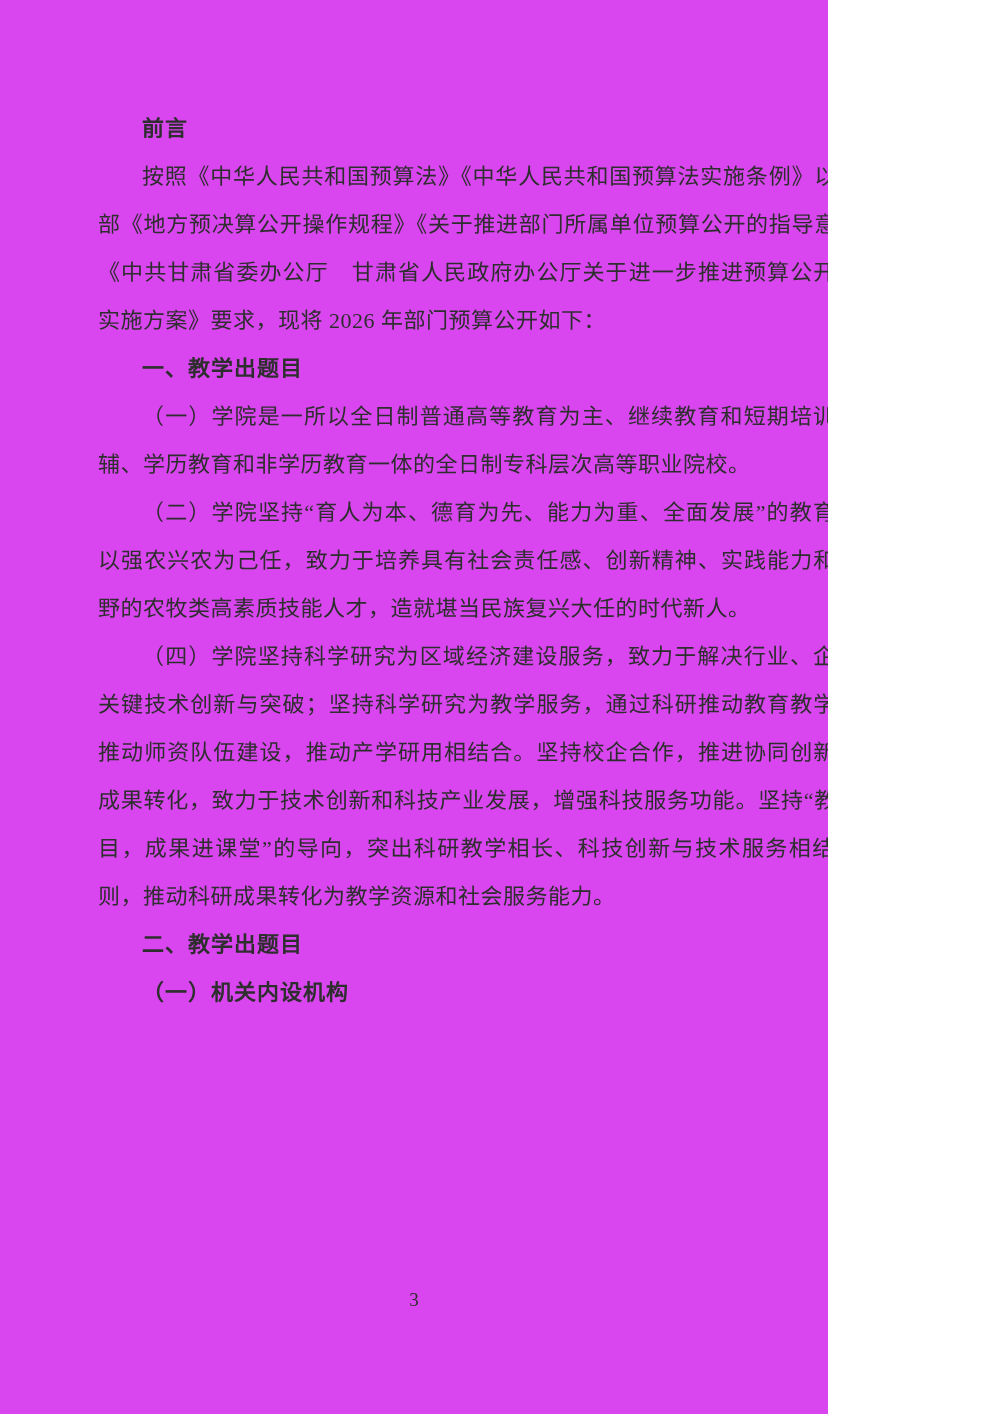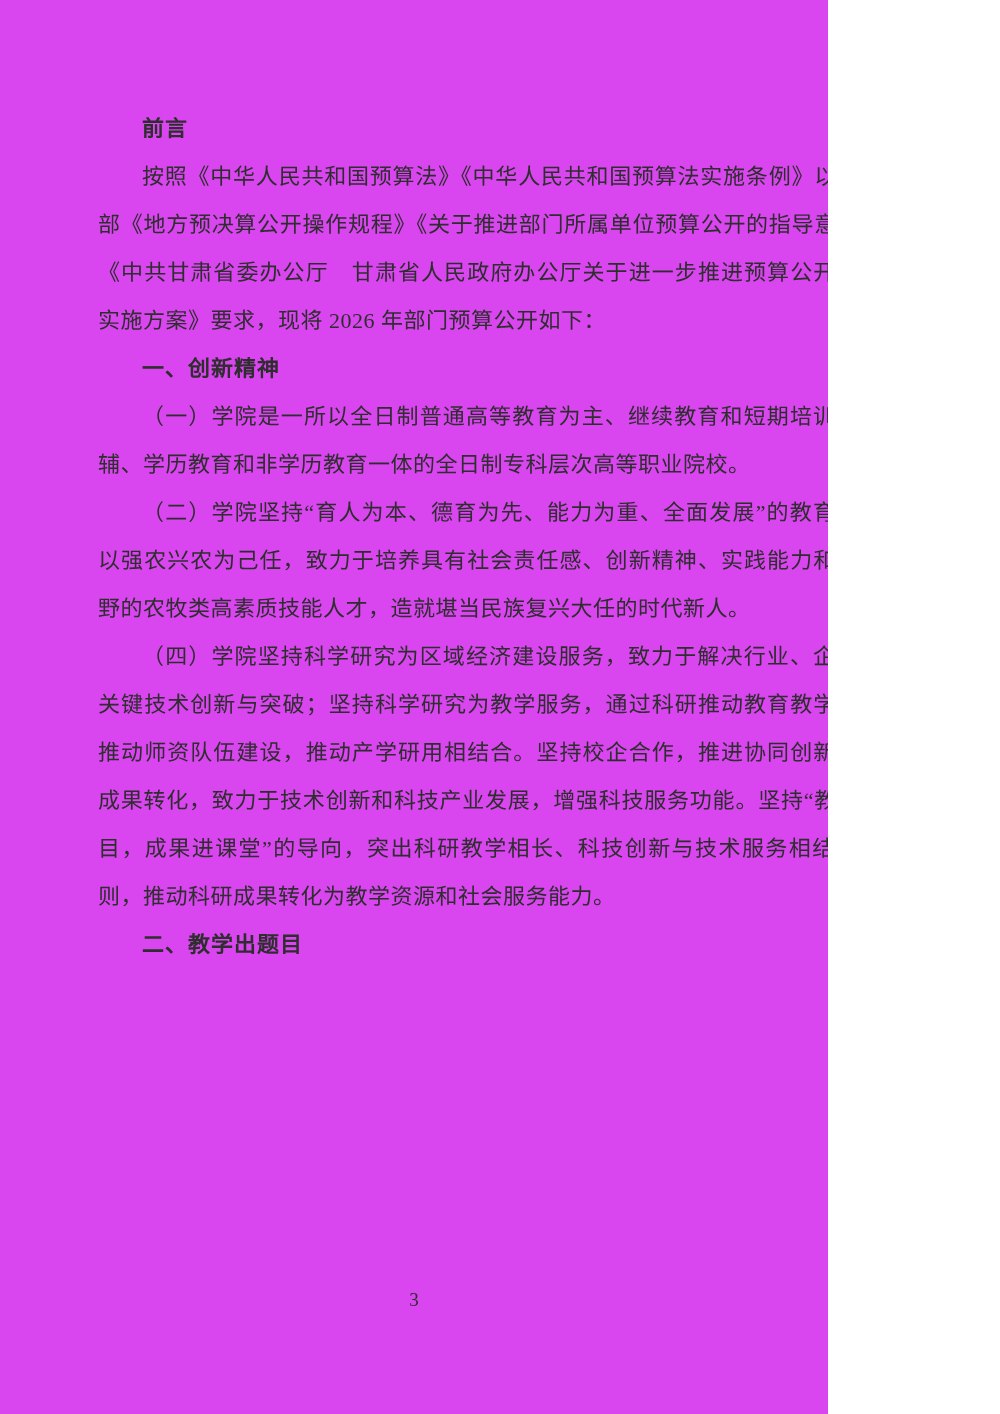--- a/index.html
+++ b/index.html
@@ -53,20 +53,21 @@
     font-family: "Liberation Serif", "DejaVu Serif", serif;
   }
 </style>
 </head>
 <body>
 
 <div class="page">
   <div class="content">
     <h2>前言</h2>
     <p>按照《中华人民共和国预算法》《中华人民共和国预算法实施条例》以及财政部《地方预决算公开操作规程》《关于推进部门所属单位预算公开的指导意见》和《中共甘肃省委办公厅　甘肃省人民政府办公厅关于进一步推进预算公开工作的实施方案》要求，现将 2026 年部门预算公开如下：</p>
-    <h2>一、创新精神</h2>
+    <h2>一、教学出题目</h2>
     <p>（一）学院是一所以全日制普通高等教育为主、继续教育和短期培训工作为辅、学历教育和非学历教育一体的全日制专科层次高等职业院校。</p>
     <p>（二）学院坚持“育人为本、德育为先、能力为重、全面发展”的教育理念，以强农兴农为己任，致力于培养具有社会责任感、创新精神、实践能力和国际视野的农牧类高素质技能人才，造就堪当民族复兴大任的时代新人。</p>
     <p>（四）学院坚持科学研究为区域经济建设服务，致力于解决行业、企业一线关键技术创新与突破；坚持科学研究为教学服务，通过科研推动教育教学改革，推动师资队伍建设，推动产学研用相结合。坚持校企合作，推进协同创新和科技成果转化，致力于技术创新和科技产业发展，增强科技服务功能。坚持“教学出题目，成果进课堂”的导向，突出科研教学相长、科技创新与技术服务相结合的原则，推动科研成果转化为教学资源和社会服务能力。</p>
     <h2>二、教学出题目</h2>
+    <h3>（一）机关内设机构</h3>
   </div>
   <div class="page-number">3</div>
 </div>
 
 </body></html>

